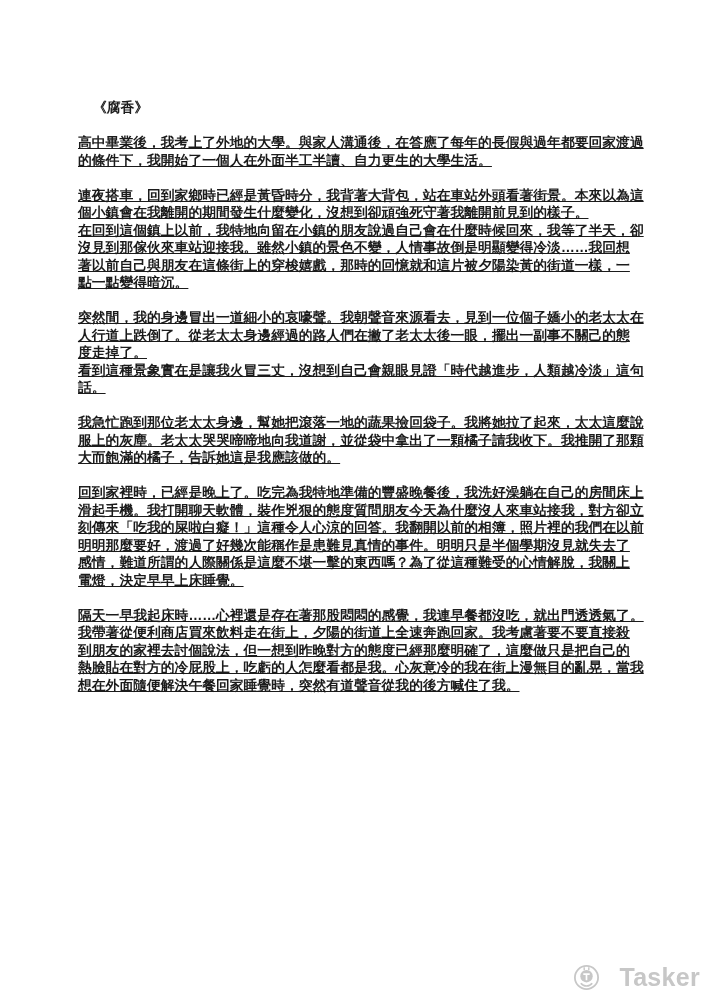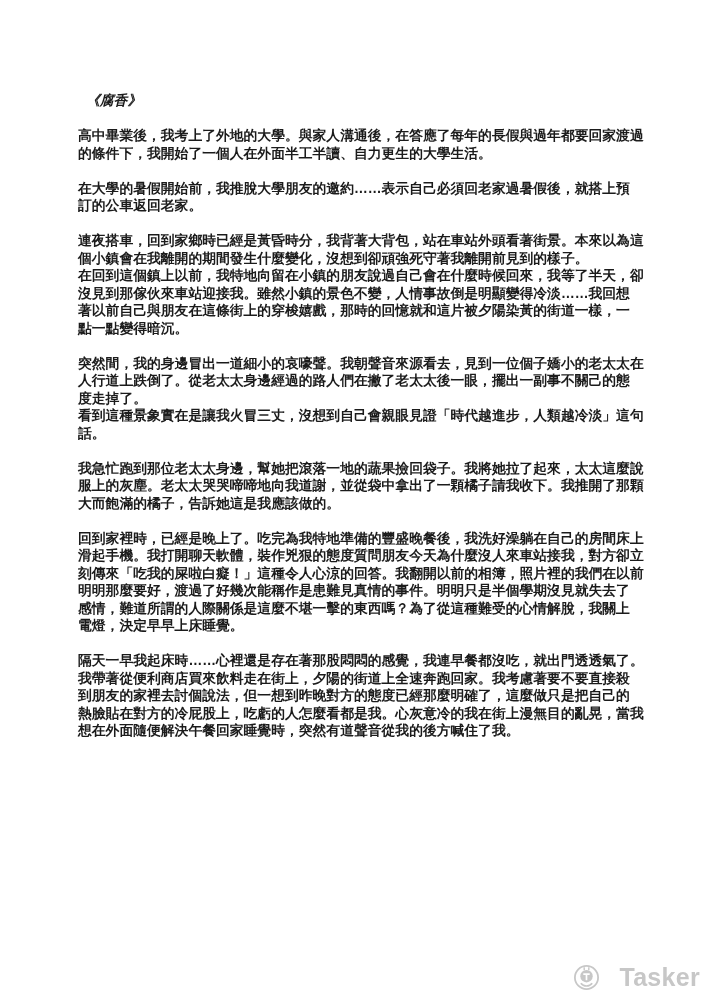--- a/index.html
+++ b/index.html
@@ -17,27 +17,27 @@
     top: 84px;
     width: 562px;
     color: #1b1b1b;
     font-size: 13.8px;
     line-height: 17.5px;
     font-weight: 600;
   }
   .doc-title {
     font-size: 13.8px;
     font-weight: 600;
-    margin: 8px;
+    margin: 15px;
     white-space: pre;
-    font-style: italic;
   }
   .doc p {
     margin: 17.5px 0 0 0;
     white-space: pre;
+    text-decoration: underline;
   }
   .watermark {
     position: absolute;
     right: 7px;
     bottom: 9px;
     display: flex;
     align-items: center;
     gap: 19px;
     color: #c7c7c7;
     user-select: none;
@@ -52,22 +52,20 @@
 </head>
 <body>
 
 <div class="page">
 
   <div class="doc" style="color: rgb(27, 27, 27);">
     <h1 class="doc-title">《腐香》</h1>
     <div>
         <p>高中畢業後，我考上了外地的大學。與家人溝通後，在答應了每年的長假與過年都要回家渡過
 的條件下，我開始了一個人在外面半工半讀、自力更生的大學生活。</p>
-        <p>在大學的暑假開始前，我推脫大學朋友的邀約……表示自己必須回老家過暑假後，就搭上預
-訂的公車返回老家。</p>
         <p>連夜搭車，回到家鄉時已經是黃昏時分，我背著大背包，站在車站外頭看著街景。本來以為這
 個小鎮會在我離開的期間發生什麼變化，沒想到卻頑強死守著我離開前見到的樣子。
 在回到這個鎮上以前，我特地向留在小鎮的朋友說過自己會在什麼時候回來，我等了半天，卻
 沒見到那傢伙來車站迎接我。雖然小鎮的景色不變，人情事故倒是明顯變得冷淡……我回想
 著以前自己與朋友在這條街上的穿梭嬉戲，那時的回憶就和這片被夕陽染黃的街道一樣，一
 點一點變得暗沉。</p>
         <p>突然間，我的身邊冒出一道細小的哀嚎聲。我朝聲音來源看去，見到一位個子嬌小的老太太在
 人行道上跌倒了。從老太太身邊經過的路人們在撇了老太太後一眼，擺出一副事不關己的態
 度走掉了。
 看到這種景象實在是讓我火冒三丈，沒想到自己會親眼見證「時代越進步，人類越冷淡」這句

